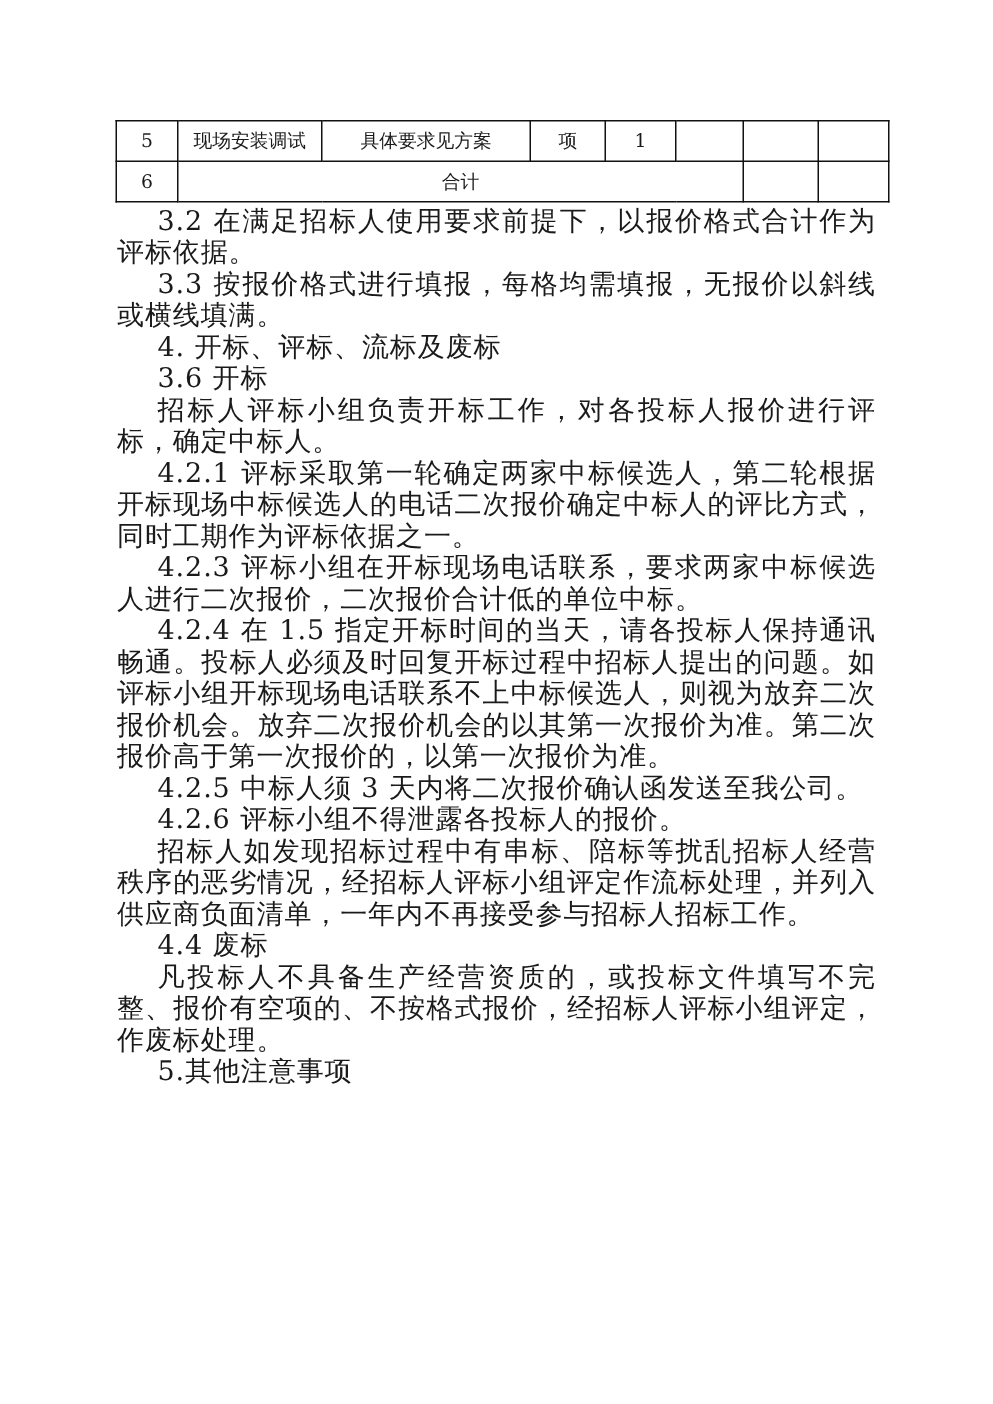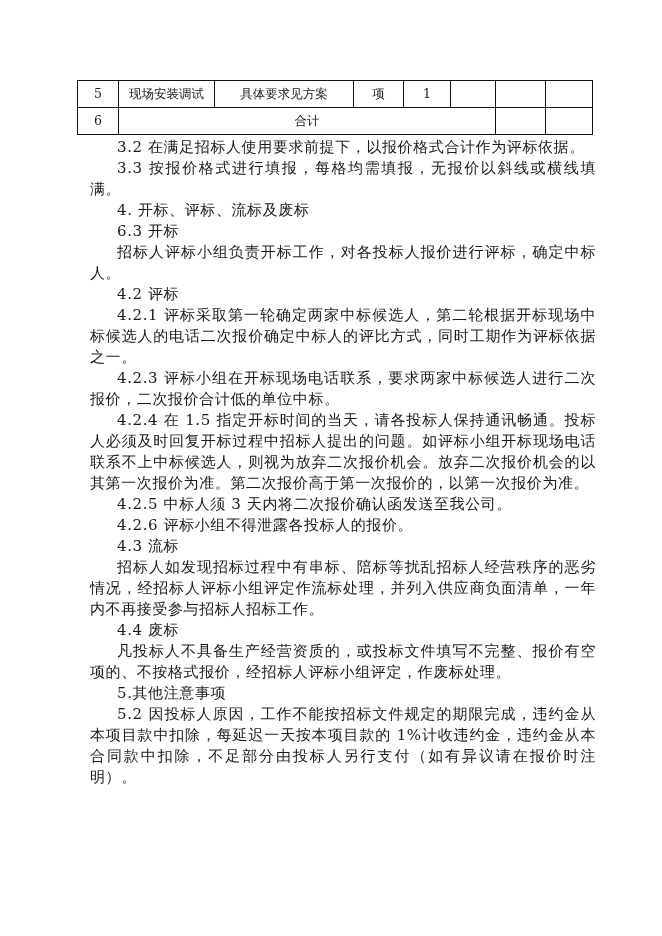--- a/index.html
+++ b/index.html
@@ -3,21 +3,21 @@
 <meta charset="utf-8">
 <style>
   html, body { margin: 0; padding: 0; background: #ffffff; }
   body { width: 662px; height: 936px; position: relative; overflow: hidden;
          font-family: "DejaVu Serif", "Liberation Serif", serif; color: #1a1a1a; }
   .page { position: absolute; left: 0; top: 0; width: 662px; height: 936px; background: #fff; }
   table.price { position: absolute; left: 77px; top: 80px; border-collapse: collapse;
                 font-size: 12.5px; table-layout: fixed; }
   table.price td { border: 1px solid #111; height: 26px; padding: 0; text-align: center;
                    vertical-align: middle; line-height: 26px; white-space: nowrap; overflow: hidden; }
-  .body { position: absolute; left: 90px; top: 137px; width: 506px; font-size: 15px;
+  .body { position: absolute; left: 78px; top: 137px; width: 506px; font-size: 18px;
           line-height: 21px; letter-spacing: 0.6px; }
   .body p { margin: 0; text-align: justify; }
   .body p.ind { text-indent: 27px; }
 </style>
 </head>
 <body>
 
 <div class="page">
 
   <table class="price">
@@ -48,29 +48,26 @@
       <td></td>
       <td></td>
     </tr>
   </tbody>
     </table>
 
   <div class="body">
     <p class="ind">3.2 在满足招标人使用要求前提下，以报价格式合计作为评标依据。</p>
     <p class="ind">3.3 按报价格式进行填报，每格均需填报，无报价以斜线或横线填满。</p>
     <p class="ind">4.  开标、评标、流标及废标</p>
-    <p class="ind">6.3 开标</p>
+    <p class="ind">3.6 开标</p>
     <p class="ind">招标人评标小组负责开标工作，对各投标人报价进行评标，确定中标人。</p>
-    <p class="ind">4.2 评标</p>
     <p class="ind">4.2.1 评标采取第一轮确定两家中标候选人，第二轮根据开标现场中标候选人的电话二次报价确定中标人的评比方式，同时工期作为评标依据之一。</p>
     <p class="ind">4.2.3 评标小组在开标现场电话联系，要求两家中标候选人进行二次报价，二次报价合计低的单位中标。</p>
     <p class="ind">4.2.4 在 1.5 指定开标时间的当天，请各投标人保持通讯畅通。投标人必须及时回复开标过程中招标人提出的问题。如评标小组开标现场电话联系不上中标候选人，则视为放弃二次报价机会。放弃二次报价机会的以其第一次报价为准。第二次报价高于第一次报价的，以第一次报价为准。</p>
     <p class="ind">4.2.5 中标人须 3 天内将二次报价确认函发送至我公司。</p>
     <p class="ind">4.2.6 评标小组不得泄露各投标人的报价。</p>
-    <p class="ind">4.3 流标</p>
     <p class="ind">招标人如发现招标过程中有串标、陪标等扰乱招标人经营秩序的恶劣情况，经招标人评标小组评定作流标处理，并列入供应商负面清单，一年内不再接受参与招标人招标工作。</p>
     <p class="ind">4.4 废标</p>
     <p class="ind">凡投标人不具备生产经营资质的，或投标文件填写不完整、报价有空项的、不按格式报价，经招标人评标小组评定，作废标处理。</p>
     <p class="ind">5.其他注意事项</p>
-    <p class="ind">5.2 因投标人原因，工作不能按招标文件规定的期限完成，违约金从本项目款中扣除，每延迟一天按本项目款的 1%计收违约金，违约金从本合同款中扣除，不足部分由投标人另行支付（如有异议请在报价时注明）。</p>
   </div>
 
 </div>
 
 </body></html>

